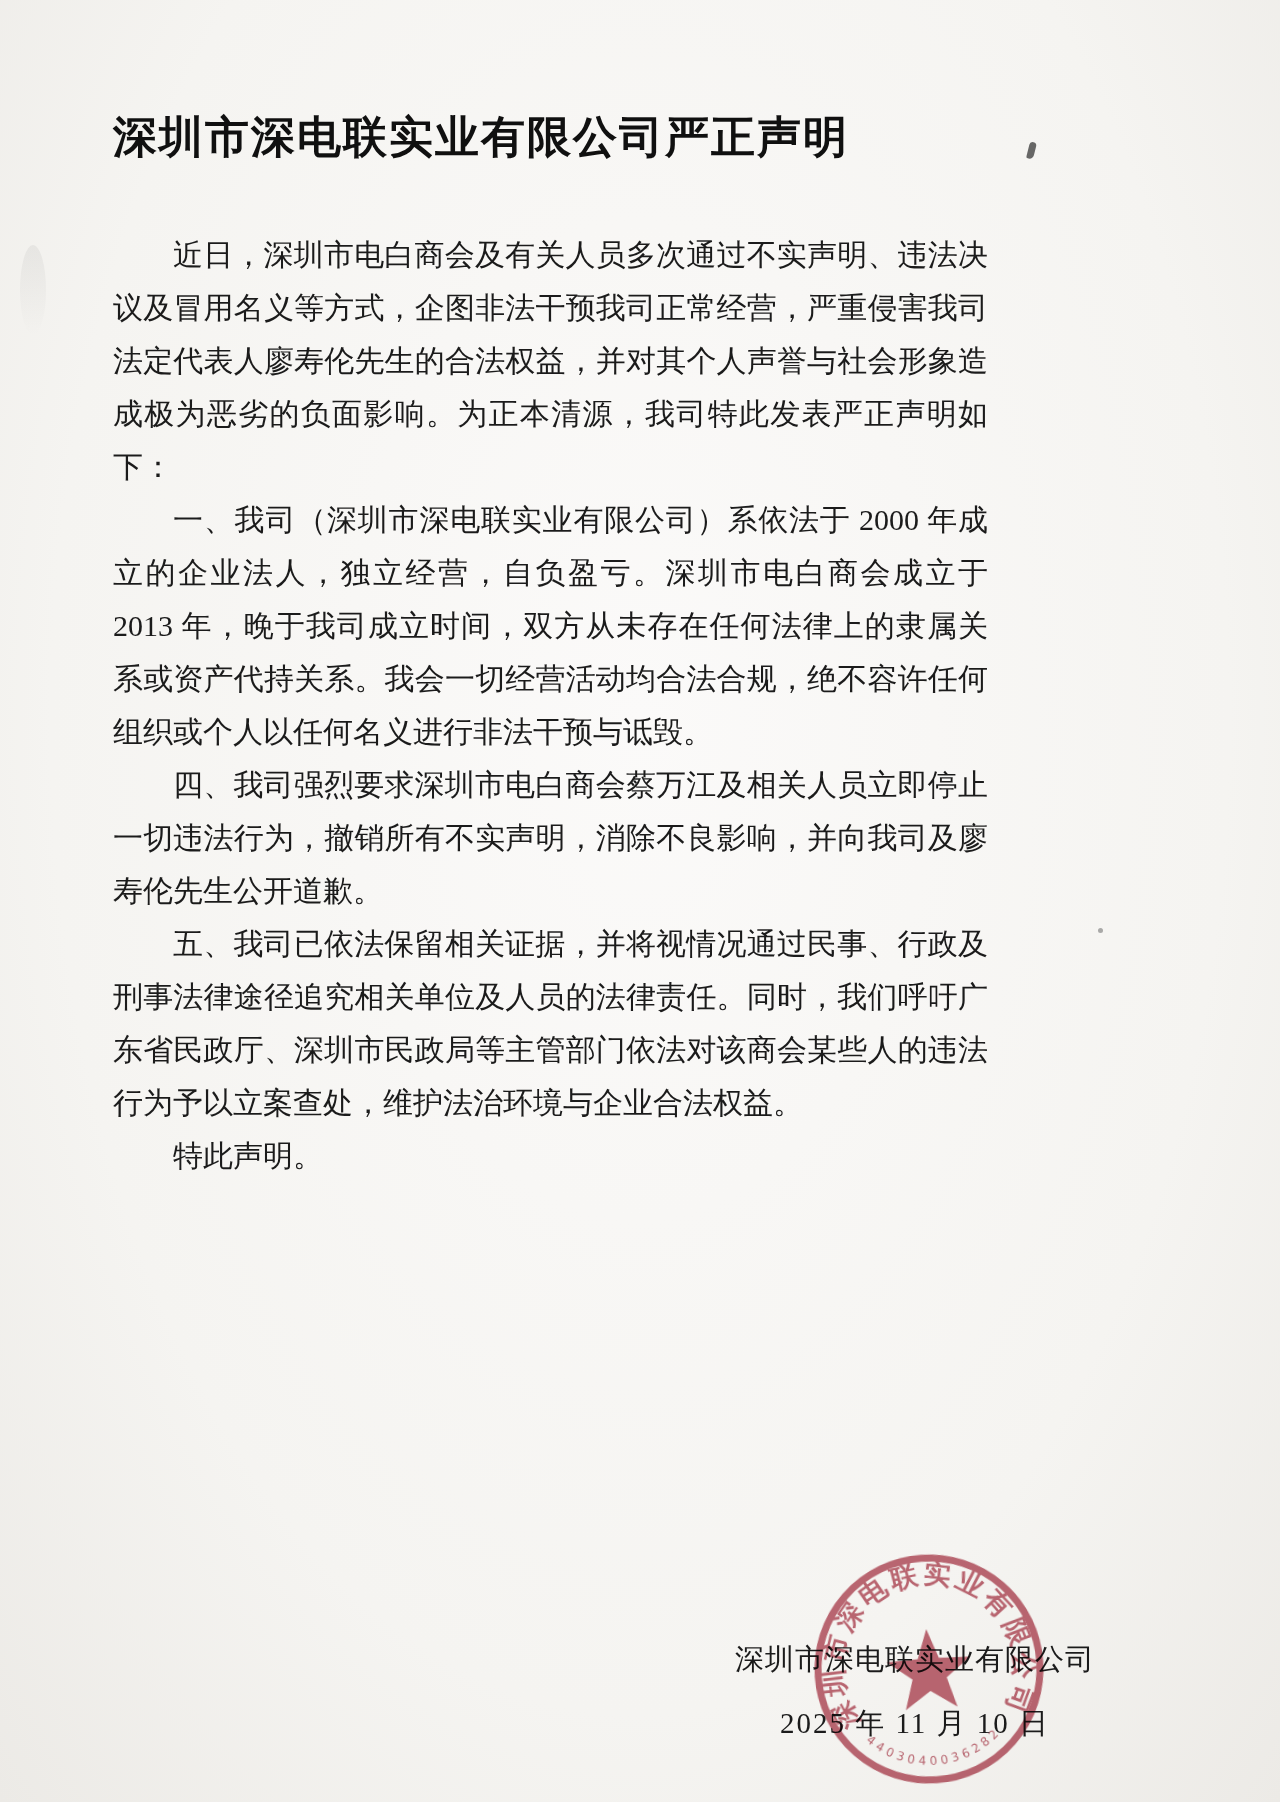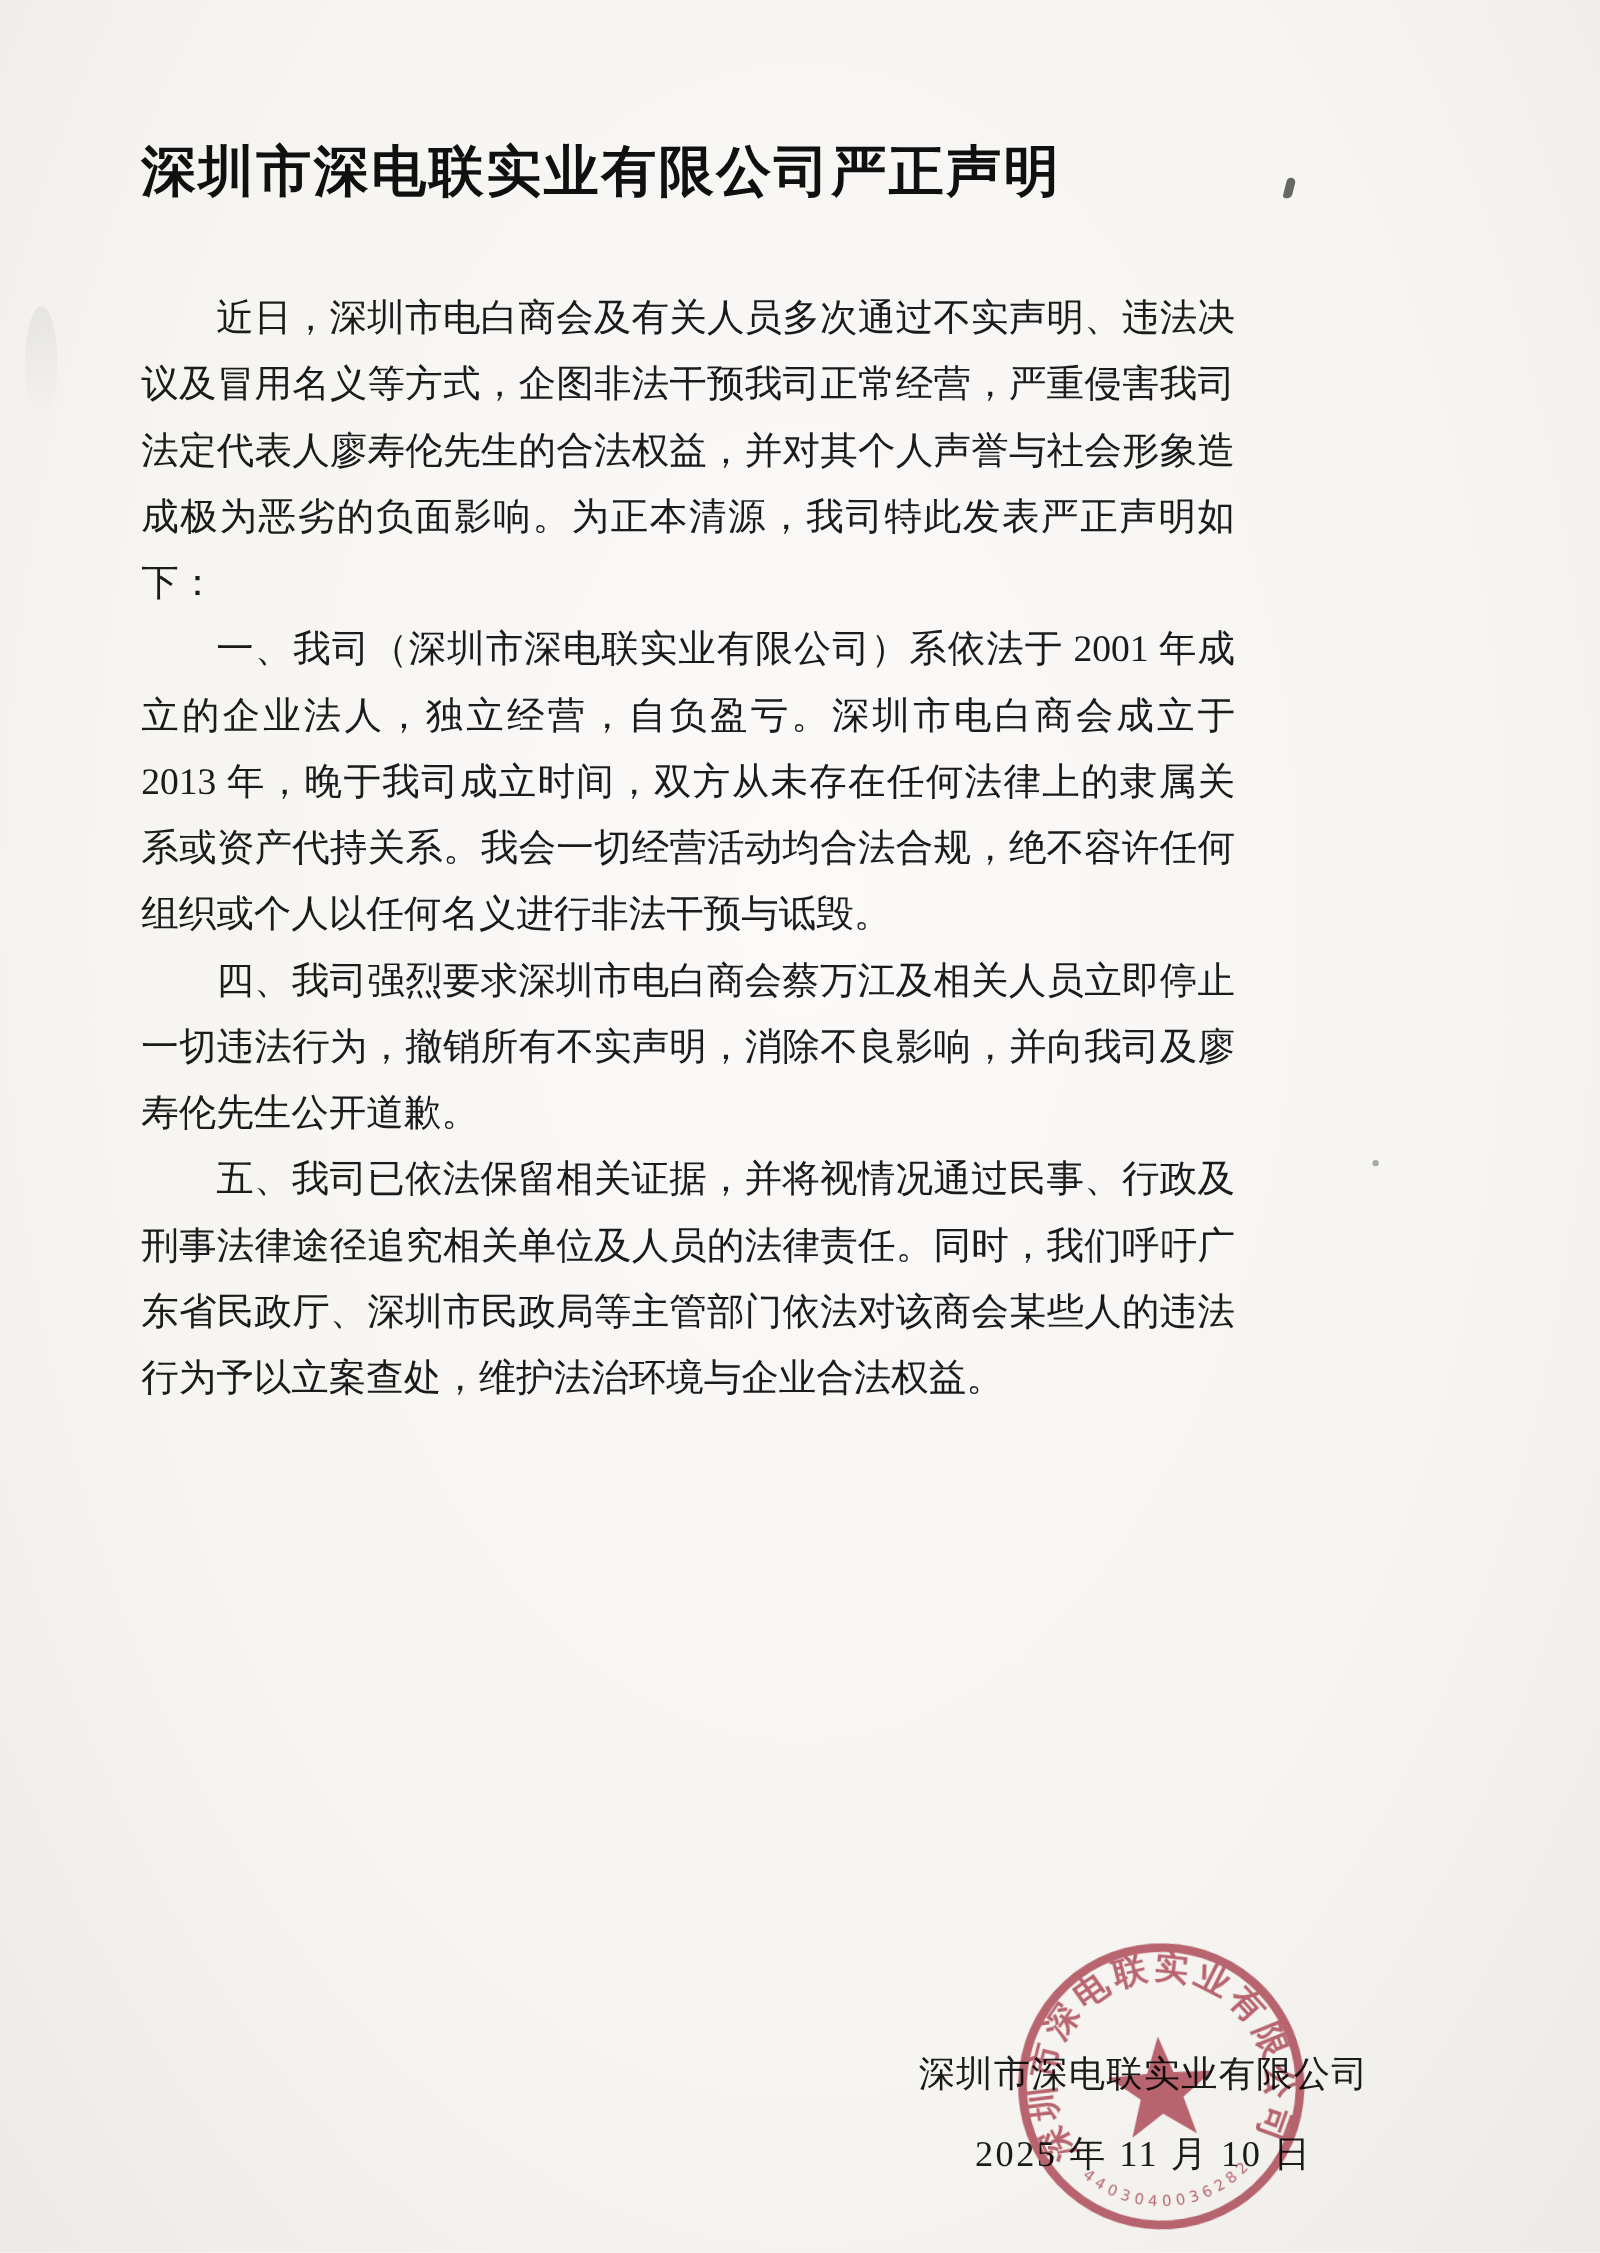--- a/index.html
+++ b/index.html
@@ -83,23 +83,24 @@
 </style>
 </head>
 <body>
 
 <div class="scan-page">
 
   <div class="page-title">深圳市深电联实业有限公司严正声明</div>
 
   <div class="doc-body">
     <p>近日，深圳市电白商会及有关人员多次通过不实声明、违法决议及冒用名义等方式，企图非法干预我司正常经营，严重侵害我司法定代表人廖寿伦先生的合法权益，并对其个人声誉与社会形象造成极为恶劣的负面影响。为正本清源，我司特此发表严正声明如下：</p>
-    <p>一、我司（深圳市深电联实业有限公司）系依法于 2001 年成立的企业法人，独立经营，自负盈亏。深圳市电白商会成立于 2013 年，晚于我司成立时间，双方从未存在任何法律上的隶属关系或资产代持关系。我会一切经营活动均合法合规，绝不容许任何组织或个人以任何名义进行非法干预与诋毁。</p>
+    <p>一、我司（深圳市深电联实业有限公司）系依法于 2000 年成立的企业法人，独立经营，自负盈亏。深圳市电白商会成立于 2013 年，晚于我司成立时间，双方从未存在任何法律上的隶属关系或资产代持关系。我会一切经营活动均合法合规，绝不容许任何组织或个人以任何名义进行非法干预与诋毁。</p>
     <p>四、我司强烈要求深圳市电白商会蔡万江及相关人员立即停止一切违法行为，撤销所有不实声明，消除不良影响，并向我司及廖寿伦先生公开道歉。</p>
     <p>五、我司已依法保留相关证据，并将视情况通过民事、行政及刑事法律途径追究相关单位及人员的法律责任。同时，我们呼吁广东省民政厅、深圳市民政局等主管部门依法对该商会某些人的违法行为予以立案查处，维护法治环境与企业合法权益。</p>
+    <p>特此声明。</p>
   </div>
 
   <div class="signature-block">
     <div class="signature-company">深圳市深电联实业有限公司</div>
     <div class="signature-date">2025 年 11 月 10 日</div>
   </div>
 
   <svg class="seal" viewBox="-129 -129 258 258" aria-hidden="true">
 
     <circle cx="0" cy="0" r="111" fill="none" stroke-width="7" stroke="#b6505f"></circle>

